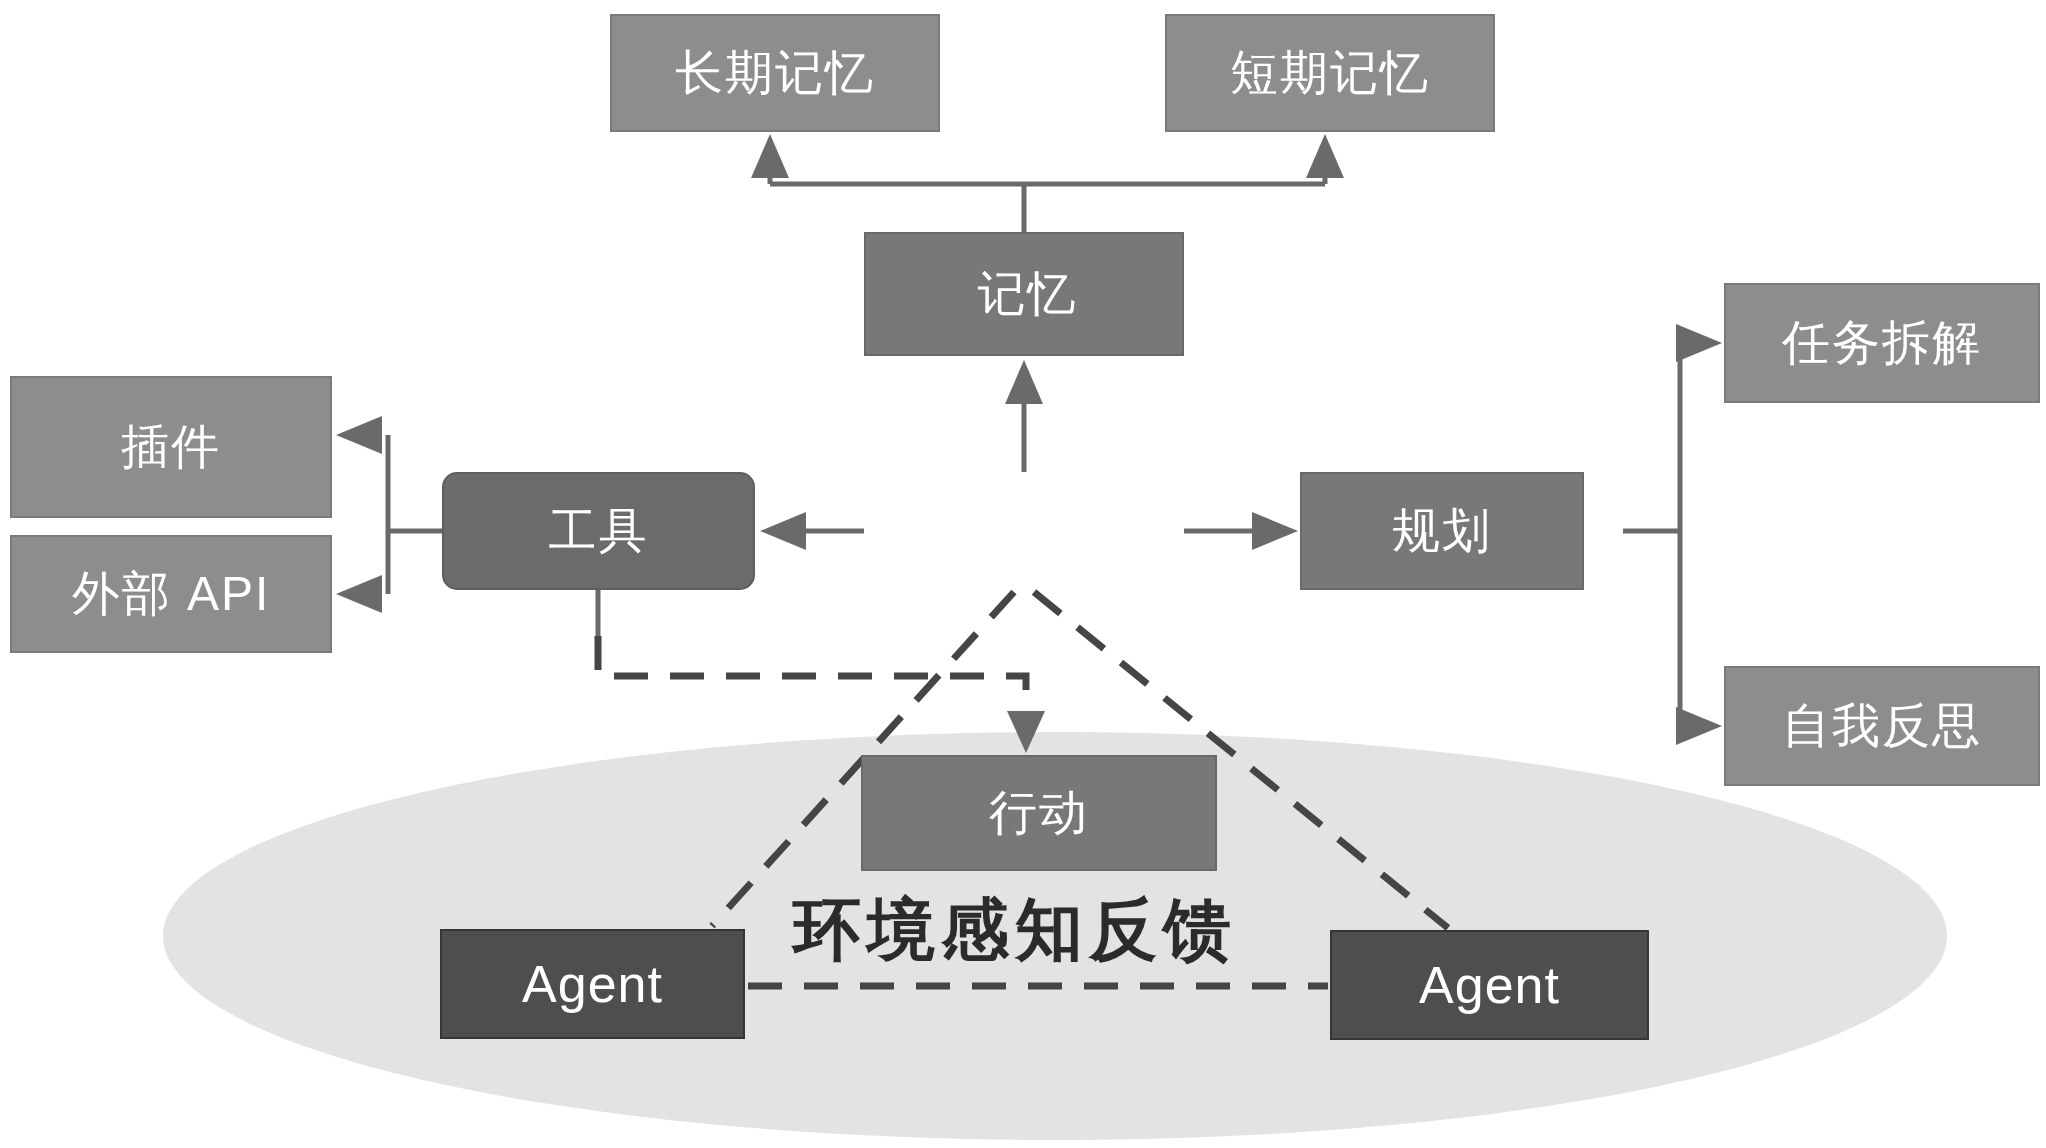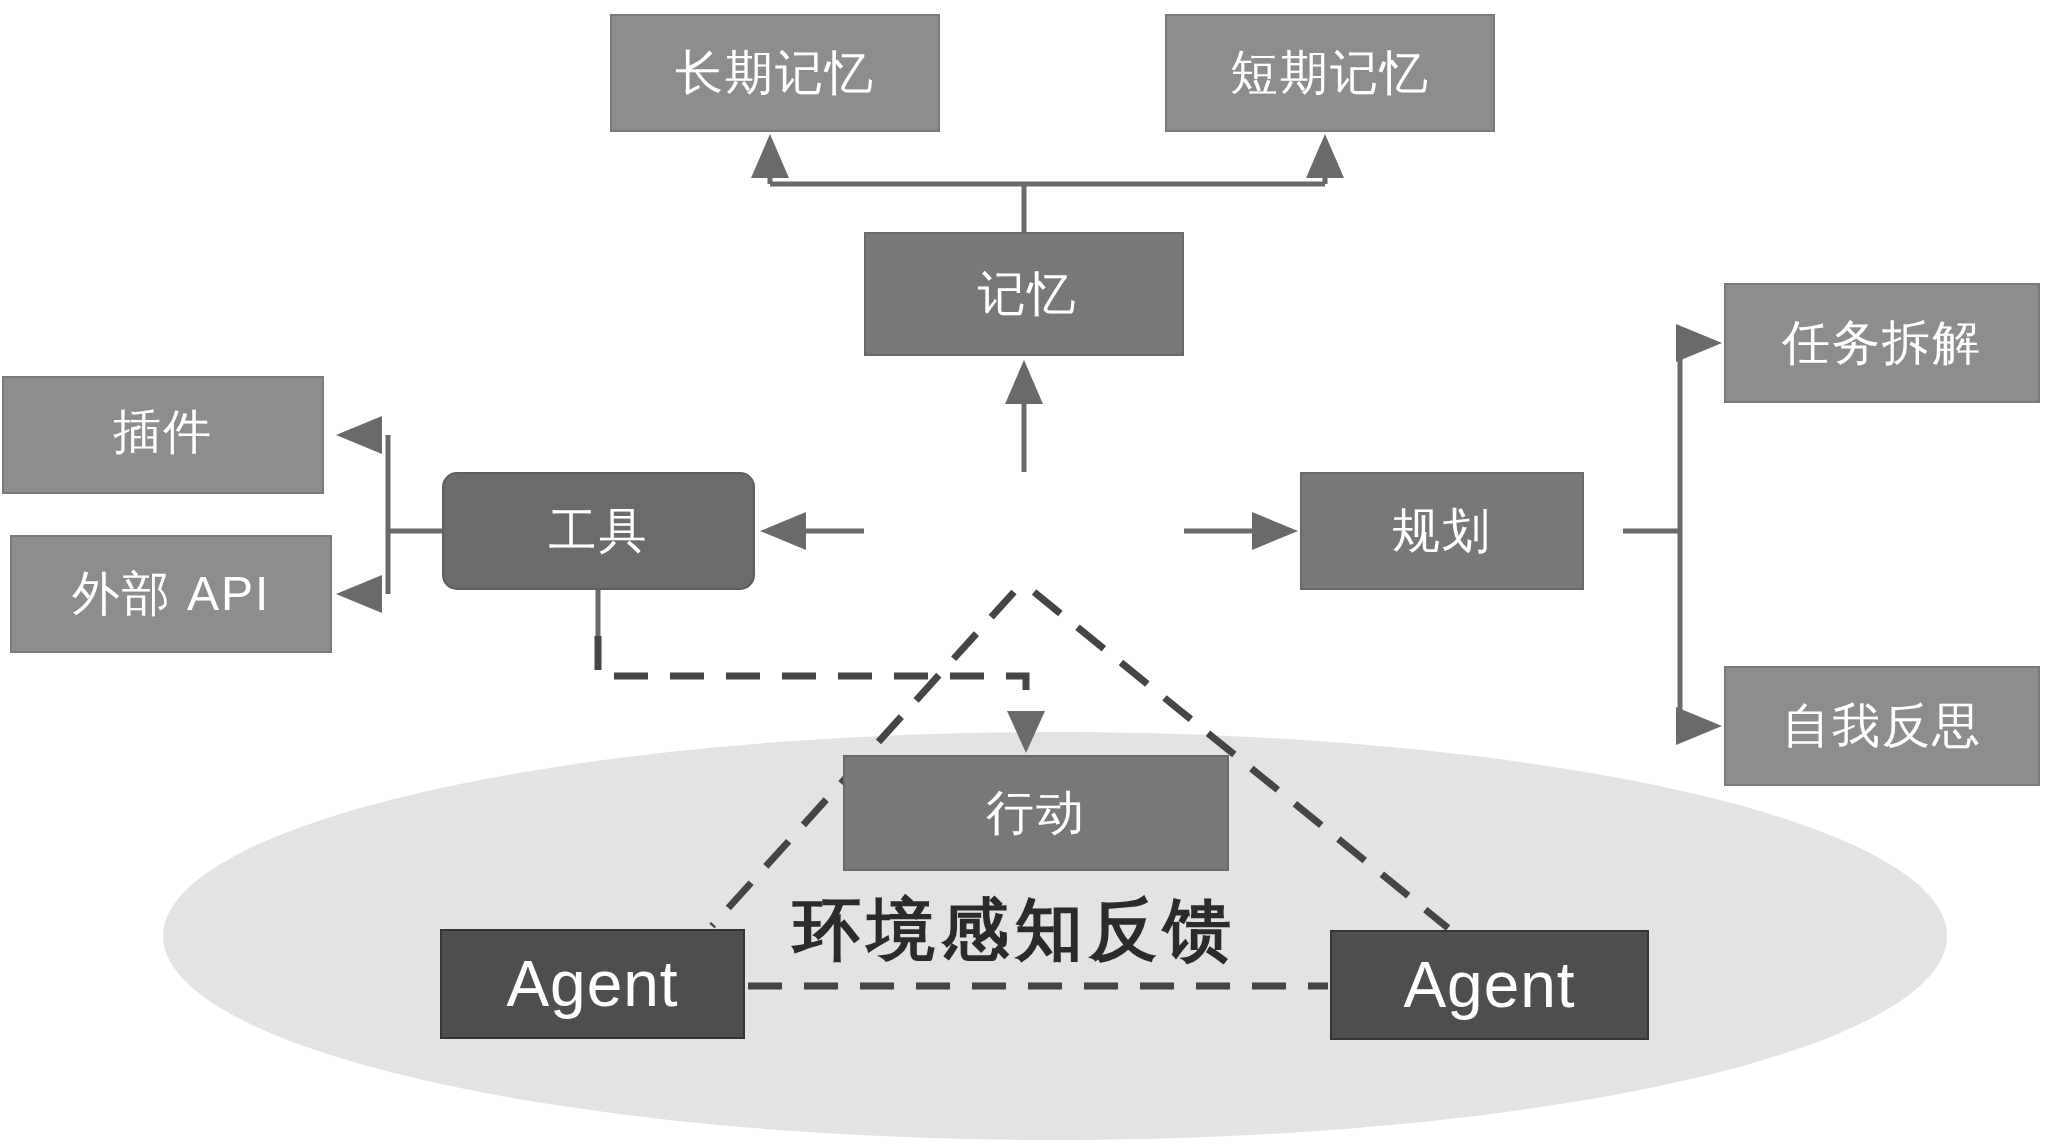--- a/index.html
+++ b/index.html
@@ -16,33 +16,33 @@
   .dline{stroke:var(--dashed-line);stroke-width:7;fill:none;stroke-dasharray:34 22;}
   .ah{fill:var(--line);stroke:none;}
   .ellipse-bg{fill:var(--ellipse-fill);stroke:none;}
   .node{position:absolute;z-index:2;display:flex;align-items:center;justify-content:center;
         color:var(--label-text);box-sizing:border-box;border:2px solid rgba(40,40,40,0.18);}
   .node.light{background:var(--box-light);}
   .node.medium{background:var(--box-medium);}
   .node.tools{background:var(--box-tools);border-radius:15px;}
   .node.dark{background:var(--box-dark);border-color:rgba(0,0,0,0.32);}
   .node-label{font-size:48px;letter-spacing:2px;line-height:1;white-space:nowrap;}
-  .latin .node-label{font-size:64px;letter-spacing:1px;}
+  .latin .node-label{font-size:52px;letter-spacing:1px;}
   #n-llm .node-label{font-size:68px;}
   #n-long-term{left:610px;top:14px;width:330px;height:118px;}
   #n-short-term{left:1165px;top:14px;width:330px;height:118px;}
   #n-memory{left:864px;top:232px;width:320px;height:124px;padding-left:7px;}
-  #n-plugin{left:2px;top:376px;width:322px;height:118px;font-family:Liberation Mono, monospace;}
+  #n-plugin{left:10px;top:376px;width:322px;height:142px;}
   #n-external-api{left:10px;top:535px;width:322px;height:118px;}
   #n-tools{left:442px;top:472px;width:313px;height:118px;}
   #n-llm{left:864px;top:472px;width:320px;height:118px;}
   #n-planning{left:1300px;top:472px;width:284px;height:118px;}
   #n-task{left:1724px;top:283px;width:316px;height:120px;text-align:center;}
   #n-reflection{left:1724px;top:666px;width:316px;height:120px;}
-  #n-action{left:843px;top:755px;width:386px;height:116px;}
+  #n-action{left:861px;top:755px;width:356px;height:116px;}
   #n-agent-left{left:440px;top:929px;width:305px;height:110px;}
   #n-agent-right{left:1330px;top:930px;width:319px;height:110px;}
   .env-label{position:absolute;z-index:3;left:1015px;top:930px;transform:translate(-50%,-50%);
              color:var(--environment-text);font-size:68px;font-weight:600;letter-spacing:6px;white-space:nowrap;}
 </style>
 </head>
 <body>
 
 <div class="canvas">
 

